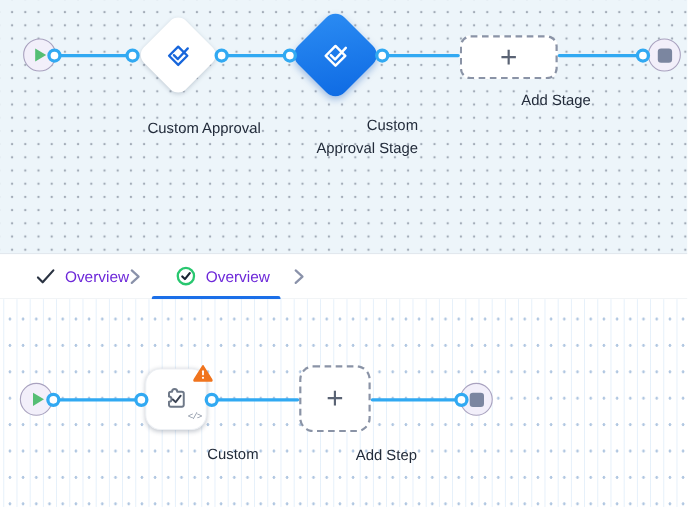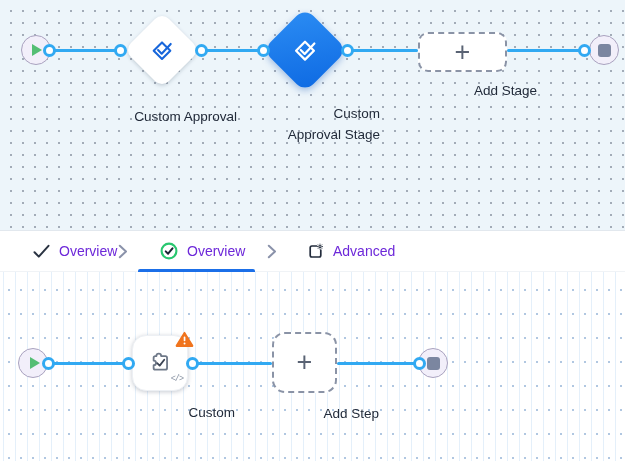--- a/index.html
+++ b/index.html
@@ -175,37 +175,20 @@
       <circle cx="9" cy="9" r="7.4" stroke="#28c76f" stroke-width="2.1" fill="#ffffff"></circle>
       <path d="M5.7 9.4 L8.1 11.7 L12.5 6.3" stroke="#1a2433" stroke-width="2" fill="none" stroke-linecap="round" stroke-linejoin="round"></path>
     </svg>
     <span>Overview</span>
   </div>
 
   <svg class="tab-sep" style="left:267px" width="10" height="15" viewBox="0 0 10 15">
     <path d="M1.8 1.8 L8 7.5 L1.8 13.2" stroke="#8a92aa" stroke-width="2" fill="none" stroke-linecap="round" stroke-linejoin="round"></path>
   </svg>
 
-  <div class="tab" style="left:307px">
-    <svg width="17" height="17" viewBox="0 0 17 17">
-      <path d="M9.6 3 H4.9 Q3.2 3 3.2 4.7 V12.3 Q3.2 14 4.9 14 H12.1 Q13.8 14 13.8 12.3 V7.2" stroke="#232c3c" stroke-width="1.7" fill="none" stroke-linecap="round"></path>
-      <circle cx="13" cy="3.6" r="1.15" stroke="#232c3c" stroke-width="1.1" fill="none"></circle>
-      <g stroke="#232c3c" stroke-width="1">
-        <line x1="13" y1="0.7" x2="13" y2="1.7"></line>
-          <line x1="13" y1="5.5" x2="13" y2="6.5"></line>
-        <line x1="10.1" y1="3.6" x2="11.1" y2="3.6"></line>
-          <line x1="14.9" y1="3.6" x2="15.9" y2="3.6"></line>
-        <line x1="11" y1="1.6" x2="11.7" y2="2.3"></line>
-          <line x1="14.3" y1="4.9" x2="15" y2="5.6"></line>
-        <line x1="15" y1="1.6" x2="14.3" y2="2.3"></line>
-          <line x1="11.7" y1="4.9" x2="11" y2="5.6"></line>
-      </g>
-    </svg>
-    <span>Advanced</span>
-  </div>
 
   <div class="tab-underline"></div>
 </div>
 
 <div class="canvas-bottom">
 
   <div class="edge" style="left:48px;top:89.5px;width:80px"></div>
   <div class="edge" style="left:192px;top:89.5px;width:80px"></div>
   <div class="edge" style="left:337px;top:89.5px;width:82px"></div>
 

